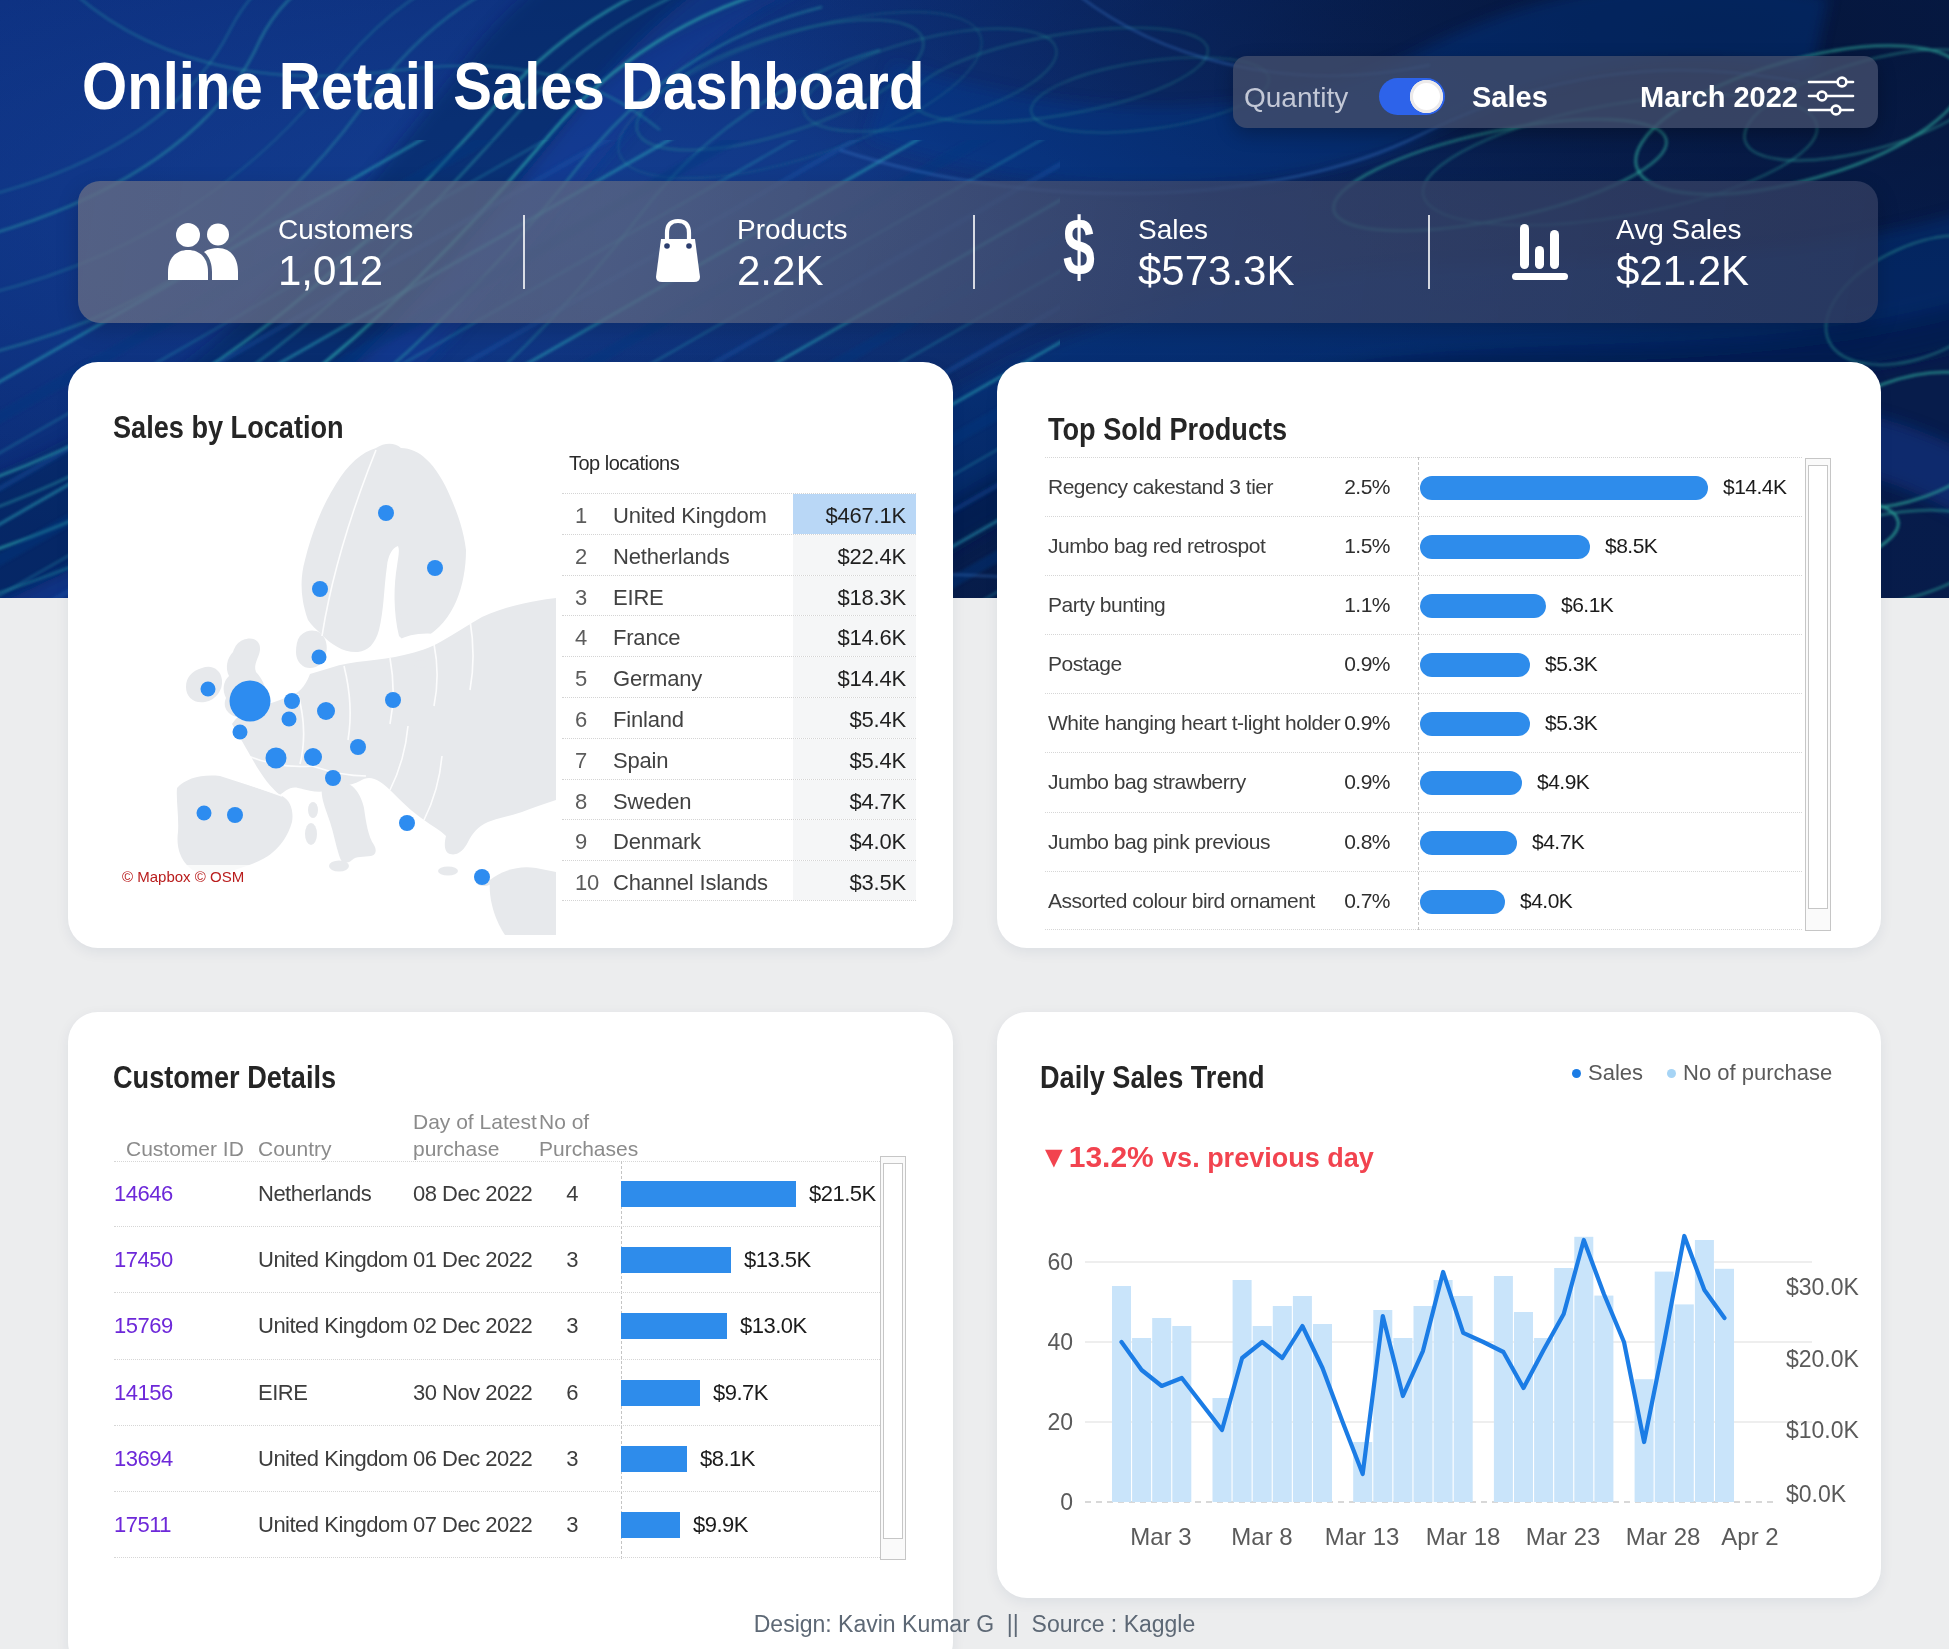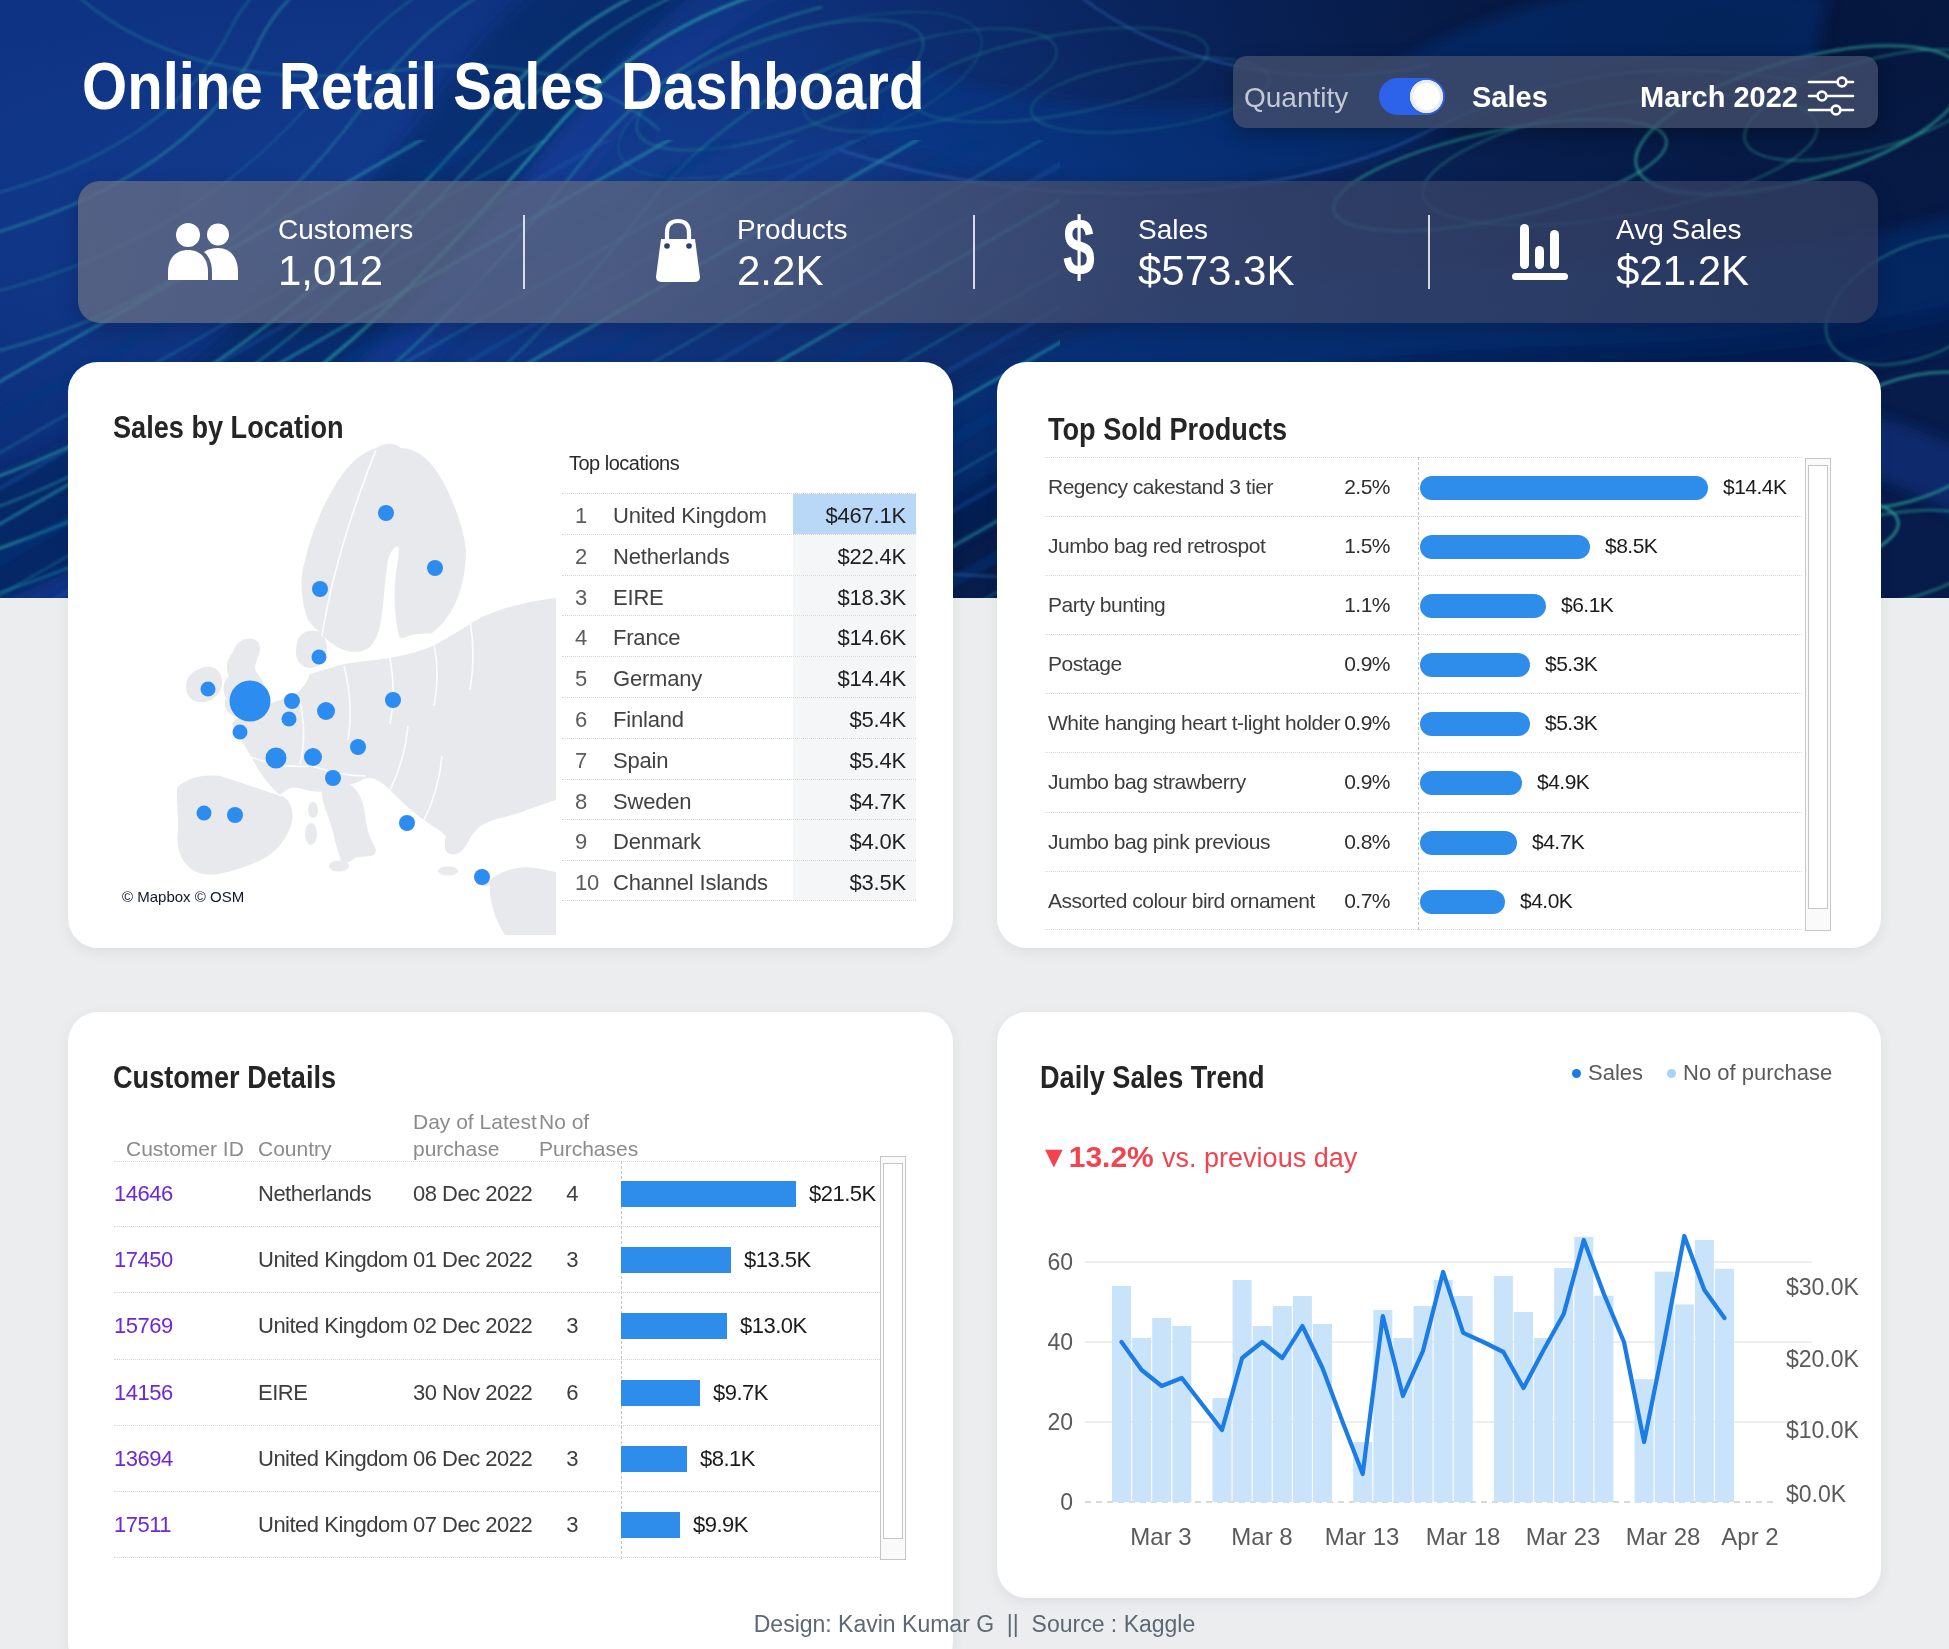--- a/index.html
+++ b/index.html
@@ -18,21 +18,21 @@
 .kpi{position:absolute;top:0;height:142px}
 .kpi .icon{position:absolute;top:41px}
 .kpi .lab{position:absolute;font-size:28px;color:#ffffff;top:33px;white-space:nowrap}
 .kpi .val{position:absolute;font-size:42px;font-weight:normal;color:#ffffff;top:66px;white-space:nowrap}
 .card{position:absolute;background:#ffffff;border-radius:30px;box-shadow:0 4px 14px rgba(20,40,80,0.07)}
 #c1{left:68px;top:362px;width:885px;height:586px}
 #c2{left:997px;top:362px;width:884px;height:586px}
 #c3{left:68px;top:1012px;width:885px;height:660px}
 #c4{left:997px;top:1012px;width:884px;height:586px}
 .ctitle{position:absolute;font-size:31px;font-weight:bold;color:#252525;transform:scaleX(0.875);transform-origin:left top;white-space:nowrap}
-#mapattr{position:absolute;left:47px;top:523px;font-size:15px;color:#0f172a;background:rgba(255,255,255,0.75);padding:3px 7px}
+#mapattr{position:absolute;left:47px;top:503px;font-size:15px;color:#b91c1c;background:rgba(255,255,255,0.75);padding:3px 7px}
 #tl-title{position:absolute;left:501px;top:90px;font-size:20px;color:#2a2a2a;letter-spacing:-0.5px}
 #ltable{position:absolute;left:494px;top:131px;width:354px}
 .lrow{position:relative;height:40.8px;border-top:1.6px dotted #d4d4d4;font-size:22px;letter-spacing:-0.2px}
 .lrow:last-child{border-bottom:1.6px dotted #d4d4d4}
 .lrk{position:absolute;left:13px;top:9px;color:#5c5c5c}
 .lnm{position:absolute;left:51px;top:9px;color:#424242}
 .lv{position:absolute;right:0;top:0;width:123px;height:100%;background:#f5f6f7;color:#1f1f1f;text-align:right;padding:9px 10px 0 0}
 .lv.hl{background:#b9d7f6}
 #prows{position:absolute;left:48px;top:95px;width:757px}
 .prow{position:relative;height:59.1px;border-top:1.6px dotted #d6d6d6;font-size:21px;letter-spacing:-0.5px}
@@ -53,21 +53,21 @@
 .c3{position:absolute;left:299px;top:20px;color:#3d3d3d}
 .c4{position:absolute;left:438px;width:40px;text-align:center;top:20px;color:#3d3d3d}
 .cbar{position:absolute;left:507px;top:20px;height:26px;background:#2e8ceb}
 .cval{position:absolute;top:20px;color:#1b1b1b}
 #cvline{position:absolute;left:553px;top:149px;width:0;height:398px;border-left:1.6px dashed #c4c4c4}
 #legend4{position:absolute;left:575px;top:48px;font-size:22px;color:#5a5a5a}
 #legend4 .d1,#legend4 .d2{display:inline-block;width:9px;height:9px;border-radius:50%;vertical-align:2px;margin-right:7px}
 #legend4 .d1{background:#1b7ce5}
 #legend4 .d2{background:#a6d4f5;margin-left:24px}
 #delta{position:absolute;left:42px;top:128px;font-size:30px;font-weight:bold;color:#f2434f}
-#delta small{font-size:27px;font-weight:normal}
+#delta small{font-size:27px;font-weight:bold}
 #footer{position:absolute;left:0;top:1611px;width:1949px;text-align:center;font-size:23px;color:#5d6875}
 </style></head>
 <body>
 <div id="page">
   <div id="hero">
     <svg style="position:absolute;left:0;top:0" width="1949" height="598" viewBox="0 0 1949 598" preserveAspectRatio="none">
 <defs>
 <linearGradient id="bg1" x1="0" y1="0" x2="1" y2="0.35">
 <stop offset="0" stop-color="#0c2e7d"></stop>
             <stop offset="0.4" stop-color="#0a2a70"></stop>

